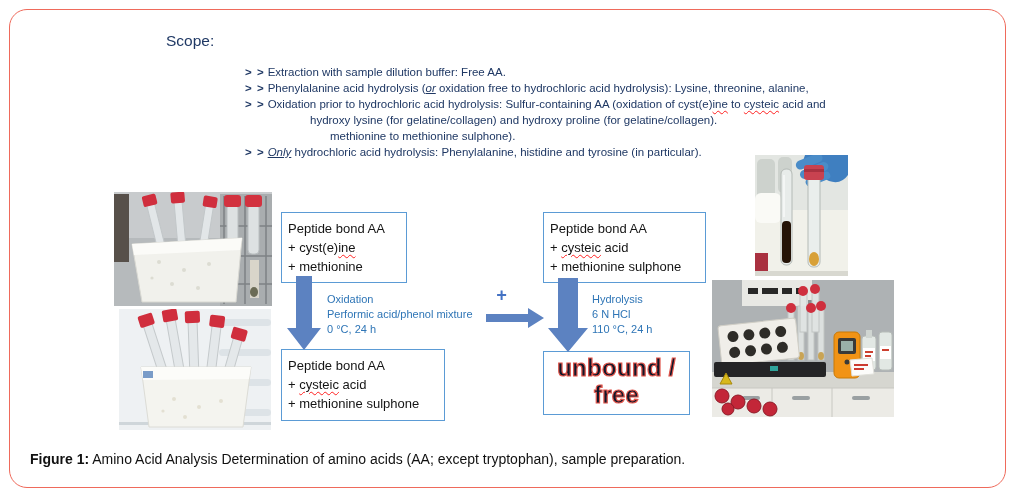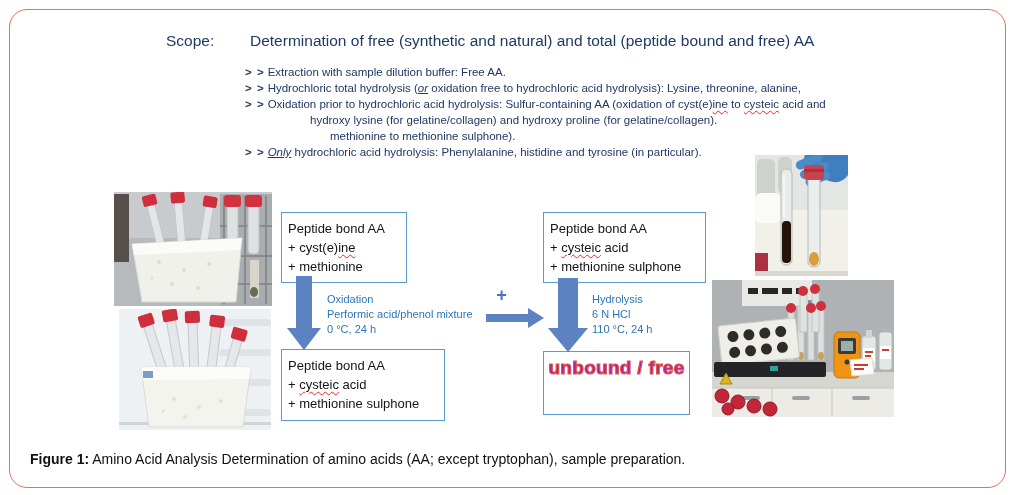--- a/index.html
+++ b/index.html
@@ -18,44 +18,43 @@
   .seg-iu{font-style:italic;text-decoration:underline;}
   .seg-sq{text-decoration-line:underline;text-decoration-style:wavy;
           text-decoration-color:#ff2020;text-decoration-thickness:1px;text-underline-offset:2px;}
   .flowbox{position:absolute;background:#ffffff;border:1.5px solid #5B9BD5;color:#141414;
            font-size:13px;line-height:19px;padding:6px 6px;white-space:nowrap;}
   .box1{left:281px;top:212px;width:112px;height:57px;}
   .box2{left:281px;top:349px;width:150px;height:58px;}
   .box3{left:543px;top:212px;width:149px;height:57px;}
   .resultbox{position:absolute;left:543px;top:351px;width:145px;height:60px;background:#fff;
              border:1.5px solid #5B9BD5;text-align:center;padding-top:2px;}
-  .wordart{font-weight:700;font-size:19px;line-height:27px;color:#a21caf;
+  .wordart{font-weight:700;font-size:24px;line-height:27px;color:#0f172a;
            -webkit-text-stroke:1.2px #E0544A;letter-spacing:0.3px;}
   .arrow-label{position:absolute;font-size:11px;line-height:15px;color:#2E75B6;white-space:nowrap;}
   .label1{left:327px;top:292px;}
   .label2{left:592px;top:292px;}
   .plus{position:absolute;left:496px;top:285px;font-size:18px;font-weight:700;font-style:italic;
         color:#4472C4;}
   .photo{position:absolute;}
   .caption{position:absolute;left:30px;top:451px;font-size:14px;color:#111;}
   .cap-b{font-weight:700;text-align:right;}
   svg{display:block;}
 </style>
 </head>
 <body>
 
 <div class="canvas">
   <div class="frame"></div>
 
   <div class="scope-label">Scope:</div>
-  <div class="scope-title">Determination of free (synthetic and natural) and total (peptide bound and free) AA</div>
 
   <div class="bullets">
       <div class="b-line indent-0"><span class="marker">&gt; &gt;</span><span>Extraction with sample dilution buffer: Free AA.</span></div>
-      <div class="b-line indent-0"><span class="marker">&gt; &gt;</span><span>Hydrochloric total hydrolysis (</span><span class="seg-iu">or</span><span> oxidation free to hydrochloric acid hydrolysis): Lysine, threonine, alanine,</span></div>
+      <div class="b-line indent-0"><span class="marker">&gt; &gt;</span><span>Phenylalanine acid hydrolysis (</span><span class="seg-iu">or</span><span> oxidation free to hydrochloric acid hydrolysis): Lysine, threonine, alanine,</span></div>
       <div class="b-line indent-0"><span class="marker">&gt; &gt;</span><span>Oxidation prior to hydrochloric acid hydrolysis: Sulfur-containing AA (oxidation of cyst(e)</span><span class="seg-sq">ine</span><span> to </span><span class="seg-sq">cysteic</span><span> acid and</span></div>
       <div class="b-line indent-1"><span>hydroxy lysine (for gelatine/collagen) and hydroxy proline (for gelatine/collagen).</span></div>
       <div class="b-line indent-2"><span>methionine to methionine sulphone).</span></div>
       <div class="b-line indent-0"><span class="marker">&gt; &gt;</span><span class="seg-iu">Only</span><span> hydrochloric acid hydrolysis: Phenylalanine, histidine and tyrosine (in particular).</span></div>
     </div>
 
   <div class="photo" style="left:114px;top:192px;">
     <svg width="158" height="114" viewBox="0 0 158 114">
       <rect width="158" height="114" fill="#b6babc"></rect>
       <rect width="158" height="46" fill="#c8cbcd"></rect>

